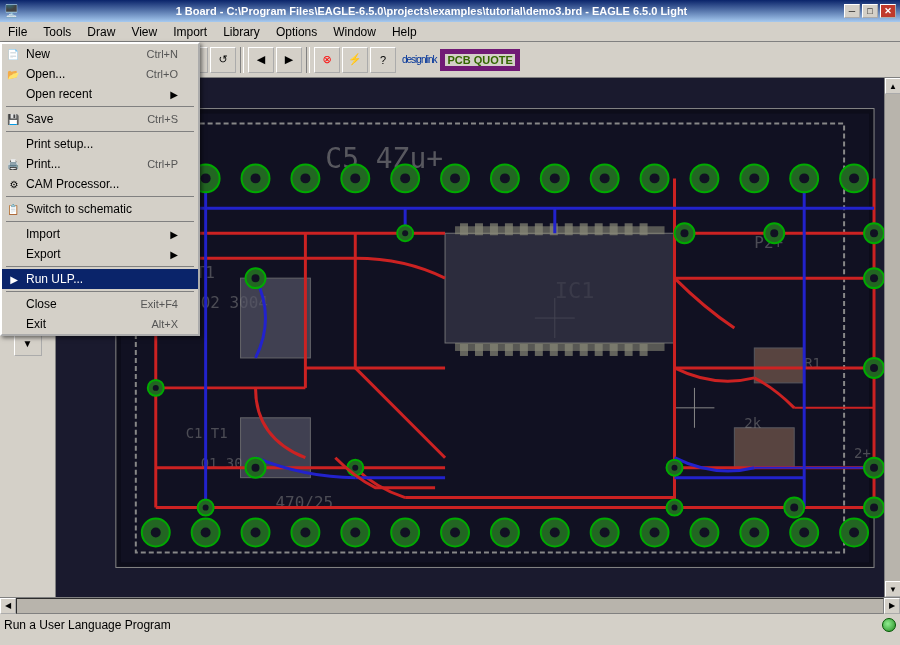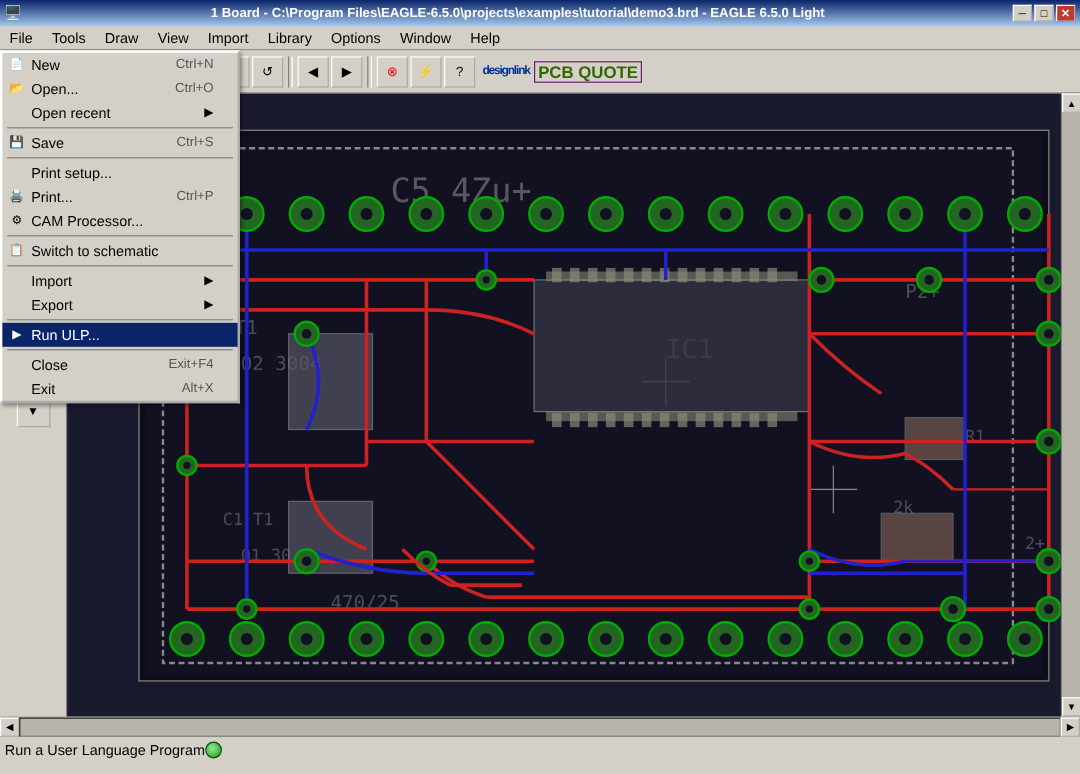--- a/index.html
+++ b/index.html
@@ -151,21 +151,21 @@
     }
 
     
     .status-bar {
       display: flex;
       align-items: center;
       background: #d4d0c8;
       border-top: 1px solid #808080;
       height: 22px;
       padding: 0 4px;
-      justify-content: flex-start;
+      justify-content: space-between;
     }
     .status-text {
       font-size: 12px;
     }
     .status-led {
       width: 14px; height: 14px;
       border-radius: 50%;
       background: radial-gradient(circle at 40% 40%, #90ee90, #228b22);
       border: 1px solid #005500;
     }
@@ -278,22 +278,22 @@
   <div class="tb-btn" title="Zoom Select">◎</div>
   <div class="tb-btn" title="Zoom Reset">↺</div>
   <div class="tb-separator"></div>
   <div class="tb-btn" title="Undo">◀</div>
   <div class="tb-btn" title="Redo">▶</div>
   <div class="tb-separator"></div>
   <div class="tb-btn" title="Stop" style="color:red;">⊗</div>
   <div class="tb-btn" title="Script">⚡</div>
   <div class="tb-btn" title="Help">?</div>
   <div class="tb-logo">
-    <span style="font-size:10px; color:#003399; font-weight:bold; letter-spacing:-1px;">designlink</span>
-    <span style="font-size:14px; color:#336600; font-weight:bold; margin-left:4px; border:1px solid #701a75; padding:0 2px;">PCB QUOTE</span>
+    <span style="font-size:10px; color:#003399; font-weight:normal; letter-spacing:-1px;">designlink</span>
+    <span style="font-size:11px; color:#336600; font-weight:bold; margin-left:4px; border:5px solid #701a75; padding:0 2px;">PCB QUOTE</span>
   </div>
 </div>
 
 <div class="main-area" style="height: 519px;">
 
   <div class="left-sidebar">
     <div class="side-row">
       <div class="side-btn" title="Select">↖</div>
       <div class="side-btn" title="Move">✚</div>
     </div>

